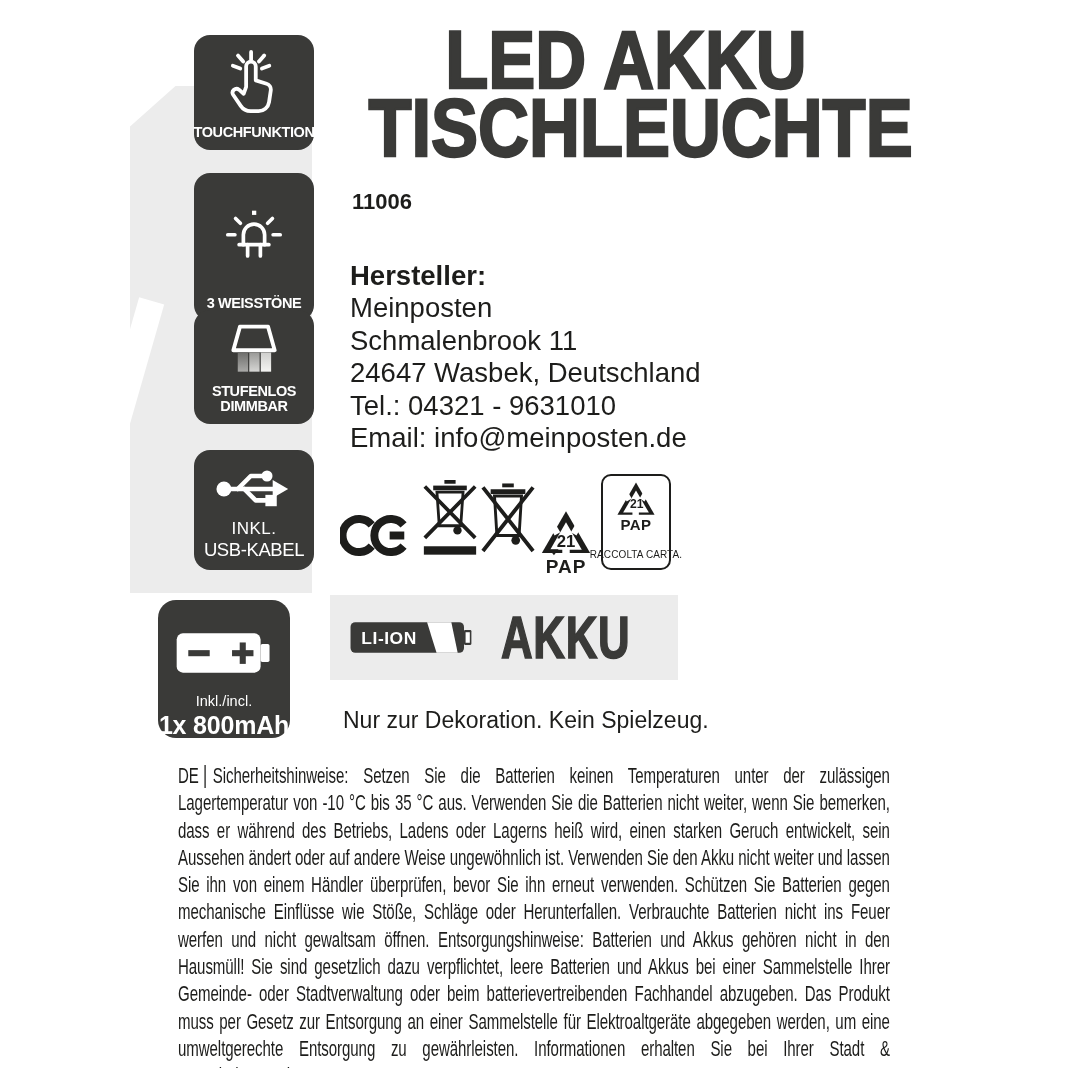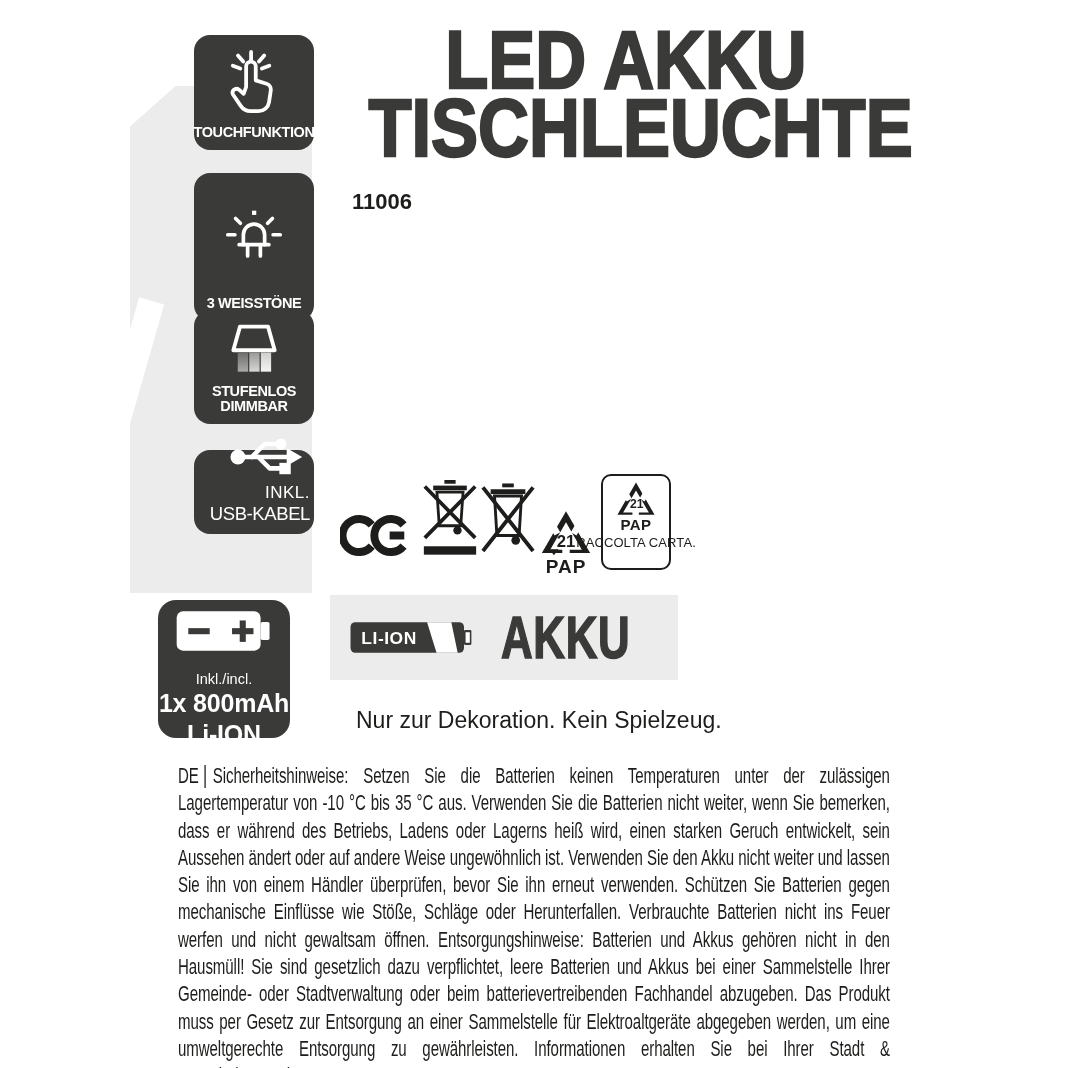--- a/index.html
+++ b/index.html
@@ -18,26 +18,26 @@
            display:flex; flex-direction:column; align-items:center; justify-content:flex-end;
            padding:8px 4px 9px;margin-left:31px; }
   .badge .bicon { flex:1; display:flex; align-items:center; justify-content:center; }
   .blabel { color:#fff; font-weight:bold; font-size:14.5px; letter-spacing:-0.4px;
             text-align:center; line-height:1.08; }
   .blabel-light { color:#fff; font-weight:normal; font-size:17px; letter-spacing:0.5px; text-align:center; }
   .blabel-big { color:#fff; font-weight:normal; font-size:18.5px; letter-spacing:-0.4px; text-align:center; }
   #badge-touch  { top:35px;  height:115px; }
   #badge-led    { top:173px; height:148px; }
   #badge-dimmer { top:310px; height:114px; }
-  #badge-usb    { top:450px; height:84px;align-items:flex-end; }
+  #badge-usb    { top:450px; height:120px; }
 
   
   .battery-badge { position:absolute; left:158px; top:600px; width:132px; height:138px;
                    background:#3a3a38; border-radius:18px; display:flex; flex-direction:column;
-                   align-items:center; padding-top:4px; }
+                   align-items:center; padding-top:26px; }
   .bb-line  { color:#fff; font-size:14.5px; line-height:1.25; }
   .bb-bold  { color:#fff; font-size:25px; font-weight:bold; line-height:1.22; letter-spacing:-0.2px; }
 
   
   .title { position:absolute; left:330px; top:26px; width:592px; text-align:center;
            color:#3a3a38; font-weight:bold; font-size:81px; line-height:68px;
            -webkit-text-stroke:2.4px #3a3a38; transform:scaleX(0.87); transform-origin:50% 0; }
   .prod-num { position:absolute; left:352px; top:189px; font-size:22px; font-weight:bold; color:#1d1d1b; }
 
   .manufacturer { position:absolute; left:350px; top:260px; font-size:27.5px; line-height:32.4px; color:#1d1d1b; }
@@ -47,29 +47,29 @@
   .certs { position:absolute; left:340px; top:472px; height:100px; display:flex; align-items:flex-end; }
   .sr { position:absolute; width:1px; height:1px; overflow:hidden; clip-path:inset(50%); }
   .ce { margin-bottom:7px; }
   .bin1 { margin-left:12px; }
   .bin2 { margin-left:3px; margin-bottom:1px; }
   .tri-wrap { margin-left:5px; margin-bottom:-6px; display:flex; flex-direction:column; align-items:center; }
   .tri-label { font-weight:bold; font-size:19px; letter-spacing:1px; color:#1d1d1b; margin-top:0px; }
   .pap-box { margin-left:9px; margin-bottom:2px; width:70px; height:96px; border:2.5px solid #1d1d1b;
              border-radius:10px; display:flex; flex-direction:column; align-items:center; padding-top:5px; }
   .pap-box .pb-label { font-weight:bold; font-size:15px; letter-spacing:0.5px; color:#1d1d1b; line-height:1.05; }
-  .pap-box .pb-sub { font-size:13px; letter-spacing:0.1px; color:#1d1d1b; margin-top:2px; white-space:nowrap; }
+  .pap-box .pb-sub { font-size:10px; letter-spacing:0.1px; color:#1d1d1b; margin-top:16px; white-space:nowrap; }
 
   
   .liion-strip { position:absolute; left:330px; top:595px; width:348px; height:85px; background:#ececec;
                  display:flex; align-items:center; padding-left:20px; }
   .akku-label { color:#3a3a38; font-weight:bold; font-size:60px; -webkit-text-stroke:1.6px #3a3a38;
                 transform:scaleX(0.73); transform-origin:0 50%; margin-left:24px; letter-spacing:1px; }
 
-  .deco-note { position:absolute; left:356px; top:707px; font-size:23px; color:#1d1d1b; }
+  .deco-note { position:absolute; left:343px; top:707px; font-size:23px; color:#1d1d1b; }
 
   
   .safety-outer { position:absolute; left:178px; top:762px; width:712px; }
   .safety { width:1017px; transform:scaleX(0.70); transform-origin:0 0; text-align:justify;
             font-size:21.5px; line-height:27.3px; color:#1d1d1b; letter-spacing:-0.1px; }
   .safety .lang { padding-right:6px; }
   .safety .divider { padding-right:8px; font-size:23px; }
 
   svg text { font-family:"Liberation Sans", sans-serif; }
 </style>
@@ -168,20 +168,28 @@
     <div class="bb-line">Inkl./incl.</div>
     <div class="bb-bold">1x 800mAh</div>
     <div class="bb-bold">Li-ION</div>
     <div class="bb-line">Akku/battery pack</div>
   </div>
 
   <h1 class="title"><span>LED AKKU</span><br><span>TISCHLEUCHTE</span></h1>
 
   <div class="prod-num">11006</div>
 
+  <div class="manufacturer">
+    <div class="mh">Hersteller:</div>
+    <div>Meinposten</div>
+    <div>Schmalenbrook 11</div>
+    <div>24647 Wasbek, Deutschland</div>
+    <div>Tel.: 04321 - 9631010</div>
+    <div>Email: info@meinposten.de</div>
+  </div>
 
   <div class="certs">
     <div class="ce">
       <span class="sr">CE</span>
       <svg width="70" height="51" viewBox="0 0 110 80" fill="none" stroke="#1d1d1b" stroke-width="12.5">
         <path d="M49.9,23.3 A26,26 0 1 0 49.9,56.7"></path>
         <path d="M99.9,23.3 A26,26 0 1 0 99.9,56.7"></path>
         <path d="M78,40 H101"></path>
       </svg>
     </div>

